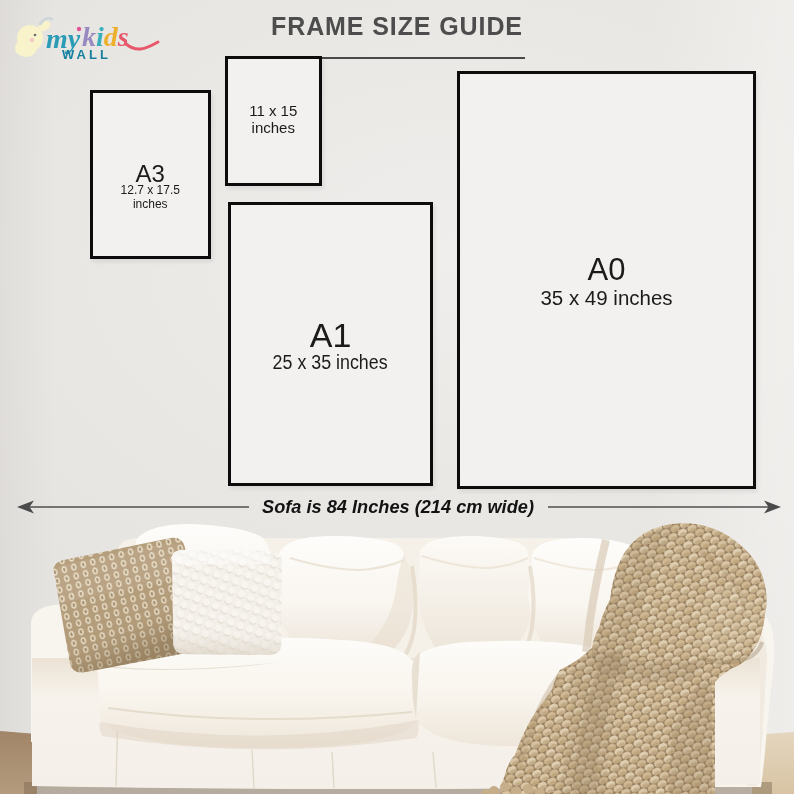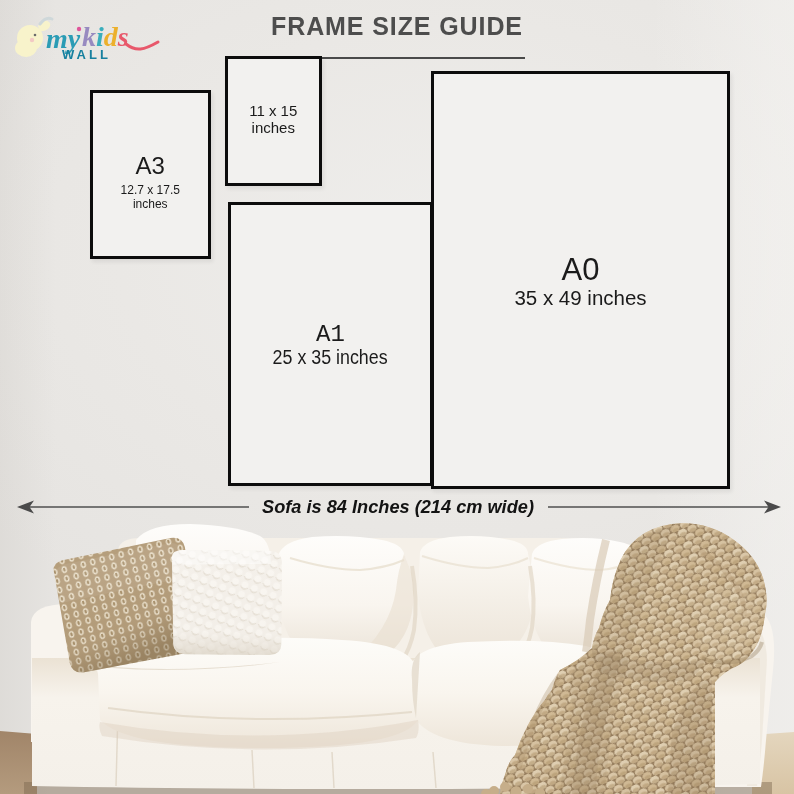--- a/index.html
+++ b/index.html
@@ -34,35 +34,35 @@
     <text x="38" y="38" font-family="Liberation Serif" font-style="italic" font-weight="bold" font-size="28" fill="#2b9cb5">my</text>
     <circle cx="71" cy="19" r="2.2" fill="#e0559a"></circle>
 
     <text x="74" y="36" font-family="Liberation Serif" font-style="italic" font-weight="bold" font-size="28"><tspan fill="#988ac0">k</tspan><tspan fill="#3aaebc">i</tspan><tspan fill="#ecb02c">d</tspan><tspan fill="#e8586b">s</tspan></text>
     <path d="M118,34 C128,42 136,40 150,32" stroke="#e8586b" stroke-width="3" fill="none" stroke-linecap="round"></path>
 
     <text x="54" y="48.5" font-family="Liberation Sans" font-weight="bold" font-size="13" letter-spacing="3" fill="#17809f">WALL</text>
   </svg>
 
   <div class="frame" style="left:90px;top:90px;width:114.5px;height:162.5px;">
-    <div style="font-size:24px;line-height:1.0;position:relative;top:10px;margin-top:8px;">A3</div>
+    <div style="font-size:24px;line-height:1.0;position:relative;top:18px;margin-top:8px;">A3</div>
     <div style="font-size:12px;line-height:1.15;margin-top:16px;">12.7 x 17.5<br>inches</div>
   </div>
 
   <div class="frame" style="left:225px;top:56px;width:90.5px;height:123.5px;">
     <div style="font-size:15px;line-height:1.13;position:relative;top:-1px;">11 x 15<br>inches</div>
   </div>
 
 
   <div class="frame" style="left:228px;top:202px;width:199px;height:277.5px;">
-    <div style="font-size:24px;line-height:1.0;position:relative;top:4px;font-family:Liberation Mono, monospace;">A1</div>
+    <div style="font-size:34px;line-height:1.0;position:relative;top:4px;">A1</div>
     <div style="font-size:20.5px;margin-top:2px;transform:scaleX(0.87);transform-origin:center;white-space:nowrap;">25 x 35 inches</div>
   </div>
 
-  <div class="frame" style="left:431px;top:71px;width:293px;height:412px;justify-content:center;">
+  <div class="frame" style="left:457px;top:71px;width:293px;height:412px;justify-content:center;">
     <div style="font-size:31px;line-height:1.0;position:relative;top:3px;">A0</div>
     <div style="font-size:20.5px;margin-top:4px;">35 x 49 inches</div>
   </div>
 
   <svg style="position:absolute;left:0;top:494px;" width="794" height="28" viewBox="0 0 794 28">
     <line x1="20" y1="13" x2="249" y2="13" stroke="#4f4f4f" stroke-width="1.6"></line>
     <path d="M17,13 L34,6.6 L29.5,13 L34,19.4 Z" fill="#4a4a4a"></path>
     <line x1="548" y1="13" x2="773" y2="13" stroke="#4f4f4f" stroke-width="1.6"></line>
     <path d="M781,13 L764,6.6 L768.5,13 L764,19.4 Z" fill="#4a4a4a"></path>
     <text x="398" y="19" text-anchor="middle" font-family="Liberation Sans" font-style="italic" font-weight="bold" font-size="18.2" fill="#131313">Sofa is 84 Inches (214 cm wide)</text>

